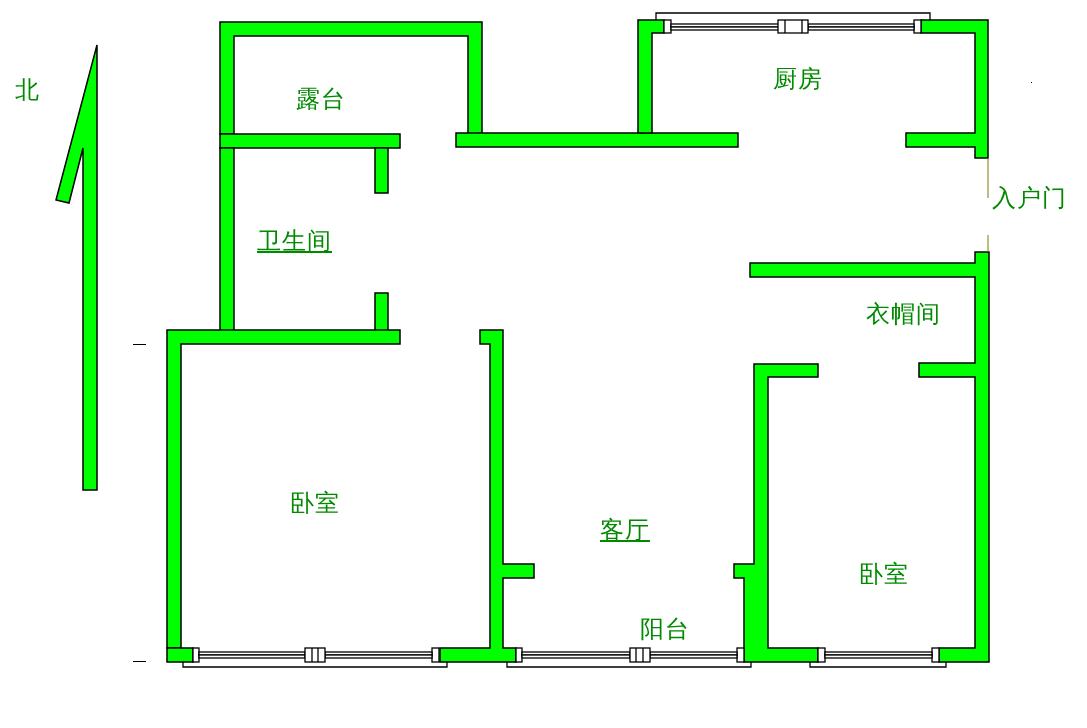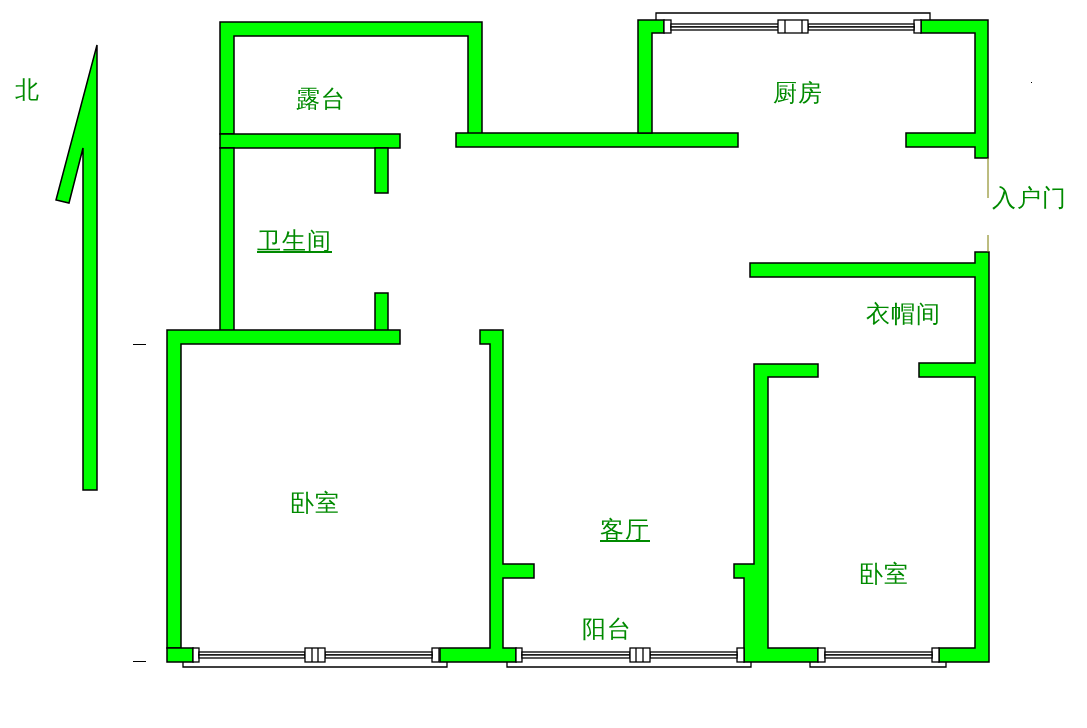--- a/index.html
+++ b/index.html
@@ -100,20 +100,20 @@
   </g>
 
   <rect x="1031" y="82" width="1" height="1" fill="#000"></rect>
 </svg>
 
 <div class="tick" style="left:133px; top:344px;"></div>
 <div class="tick" style="left:133px; top:661px;"></div>
 
 <div class="label" style="left:15px; top:76px;">北</div>
 <div class="label" style="left:296px; top:85px;">露台</div>
-<div class="label" style="left:773px; top:79px;text-align:center;">厨房</div>
+<div class="label" style="left:773px; top:65px;text-align:center;">厨房</div>
 <div class="label" style="left:257px; top:227px;text-decoration:underline;">卫生间</div>
 <div class="label" style="left:992px; top:184px;">入户门</div>
 <div class="label" style="left:866px; top:300px;">衣帽间</div>
 <div class="label" style="left:290px; top:489px;">卧室</div>
 <div class="label" style="left:600px; top:516px;text-decoration:underline;">客厅</div>
 <div class="label" style="left:859px; top:560px;">卧室</div>
-<div class="label" style="left:580px; top:615px; background:#fff; padding:0 2px;">阳台</div>
+<div class="label" style="left:638px; top:615px; background:#fff; padding:0 2px;">阳台</div>
 
 </body></html>

